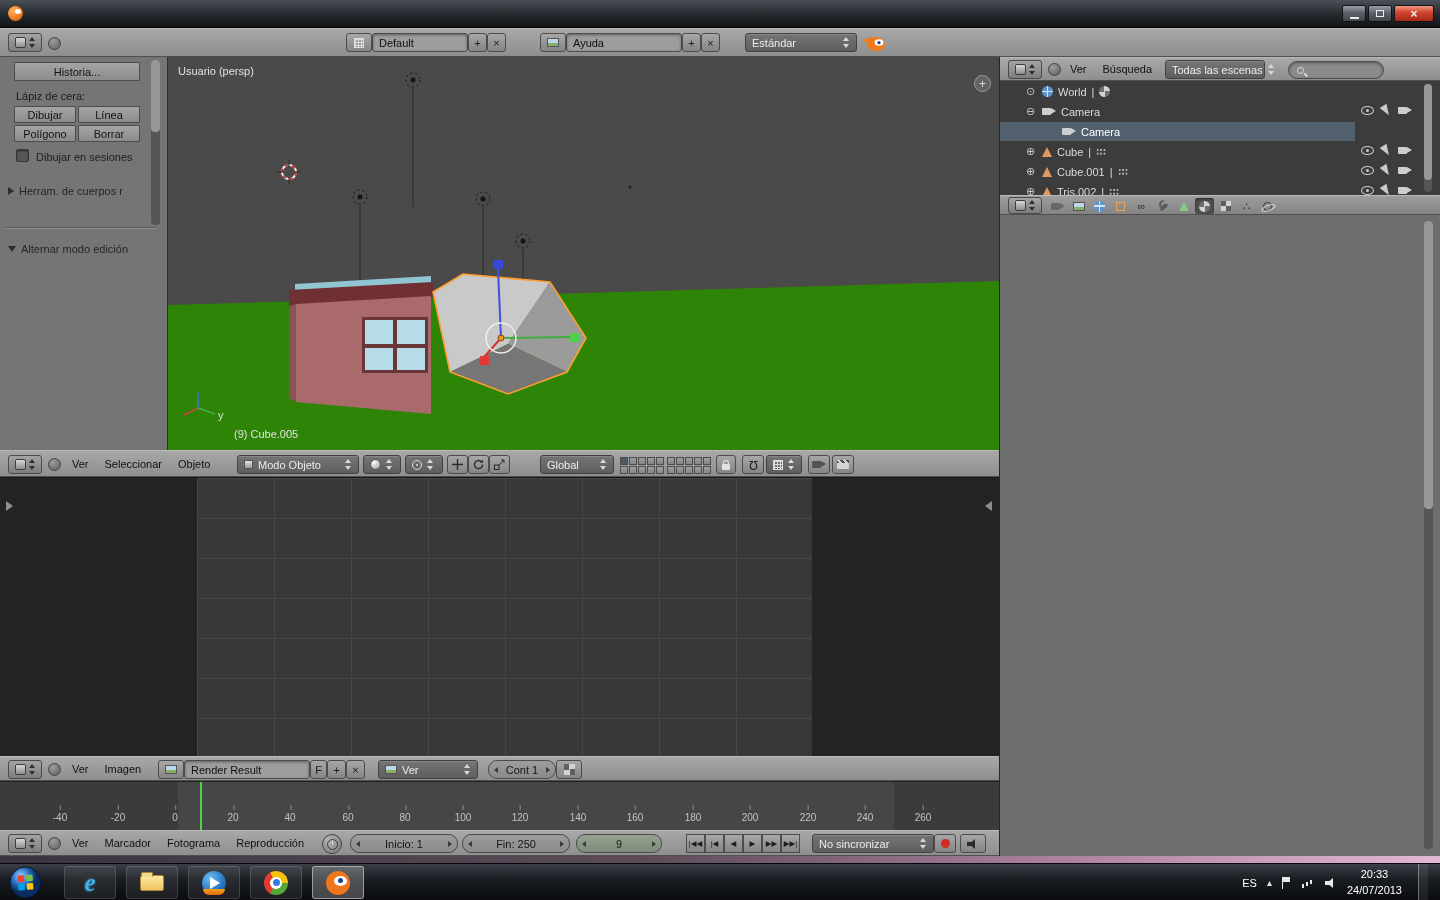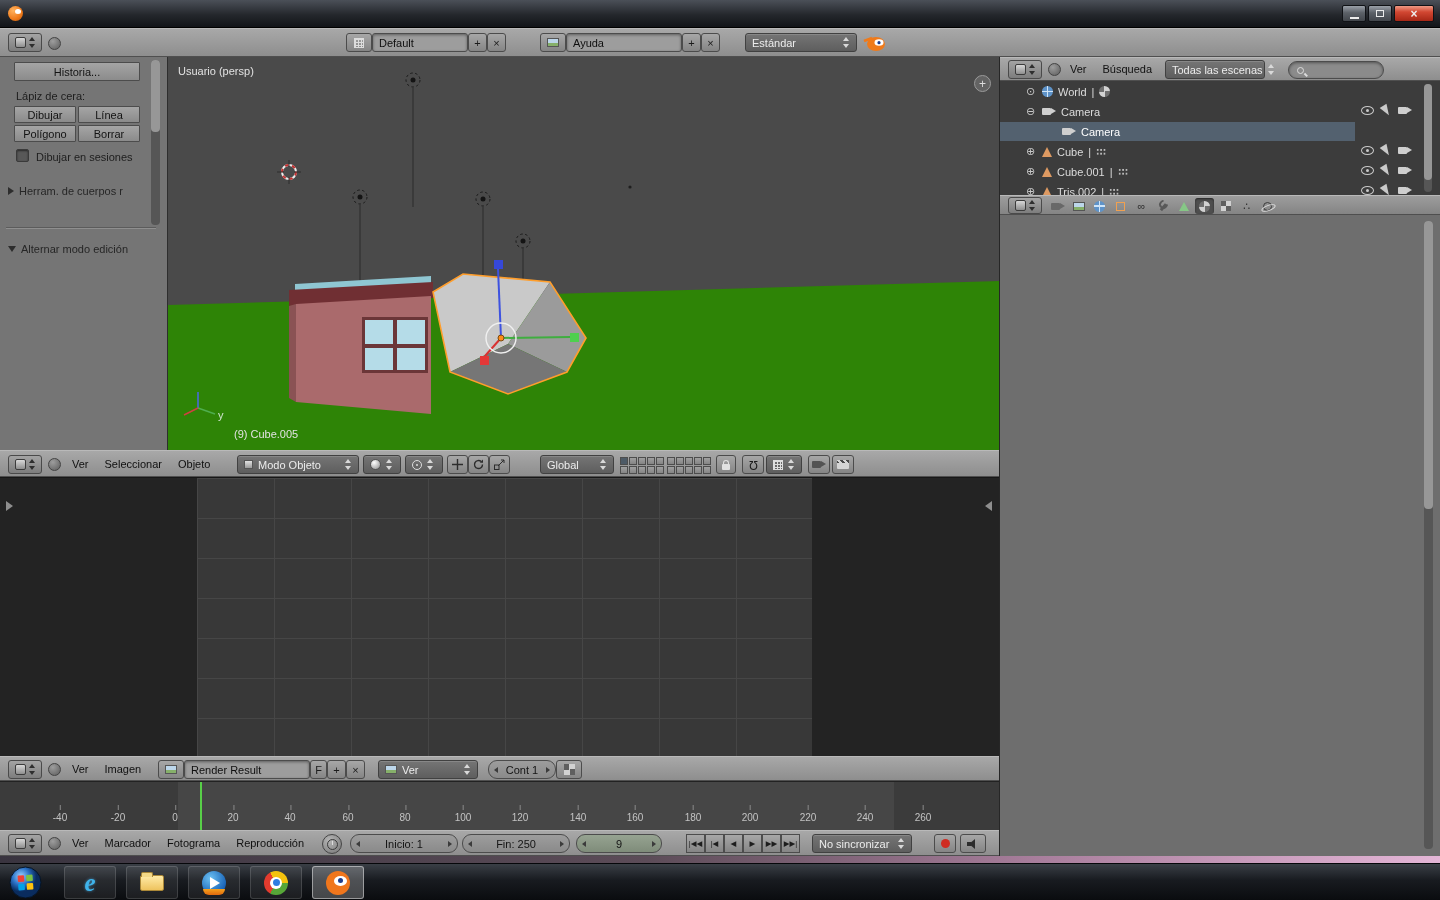--- a/index.html
+++ b/index.html
@@ -479,21 +479,21 @@
     <span class="stepper" style="left:462px;width:108px;top:3px">Fin: 250</span>
     <span class="stepper" style="left:576px;width:86px;top:3px;background:linear-gradient(#96a391,#7f8c7a)">9</span>
     <div id="pb-group">
       <span class="pb">|◀◀</span>
       <span class="pb">|◀</span>
       <span class="pb">◀</span>
       <span class="pb">▶</span>
       <span class="pb">▶▶</span>
       <span class="pb">▶▶|</span>
     </div>
-    <span class="dd" style="left:812px;width:100px;top:3px">
+    <span class="dd" style="left:812px;width:122px;top:3px">
         <span style="flex:1">No sincronizar</span>
         <span class="updn light"></span>
       </span>
     <span class="sbtn" style="left:934px;width:22px;top:3px">
         <span class="i-record"></span>
       </span>
     <span class="sbtn" style="left:960px;width:26px;top:3px">
         <span class="i-speaker"></span>
       </span>
   </div>
@@ -653,15 +653,27 @@
       </span>
     <span class="task-btn" style="left:188px">
         <span class="i-wmp"></span>
       </span>
     <span class="task-btn" style="left:250px">
         <span class="i-chrome"></span>
       </span>
     <span class="task-btn active" style="left:312px">
         <span class="i-blender"></span>
       </span>
+    <div id="tray">
+      <span>ES</span>
+      <span class="chev">▴</span>
+      <span class="i-flag"></span>
+      <span class="i-bars"></span>
+      <span class="i-speaker-w"></span>
+      <span id="clock">
+        <span>20:33</span>
+        <span>24/07/2013</span>
+      </span>
+      <span id="show-desktop"></span>
+    </div>
   </div>
 
 </div>
 
 </body></html>

